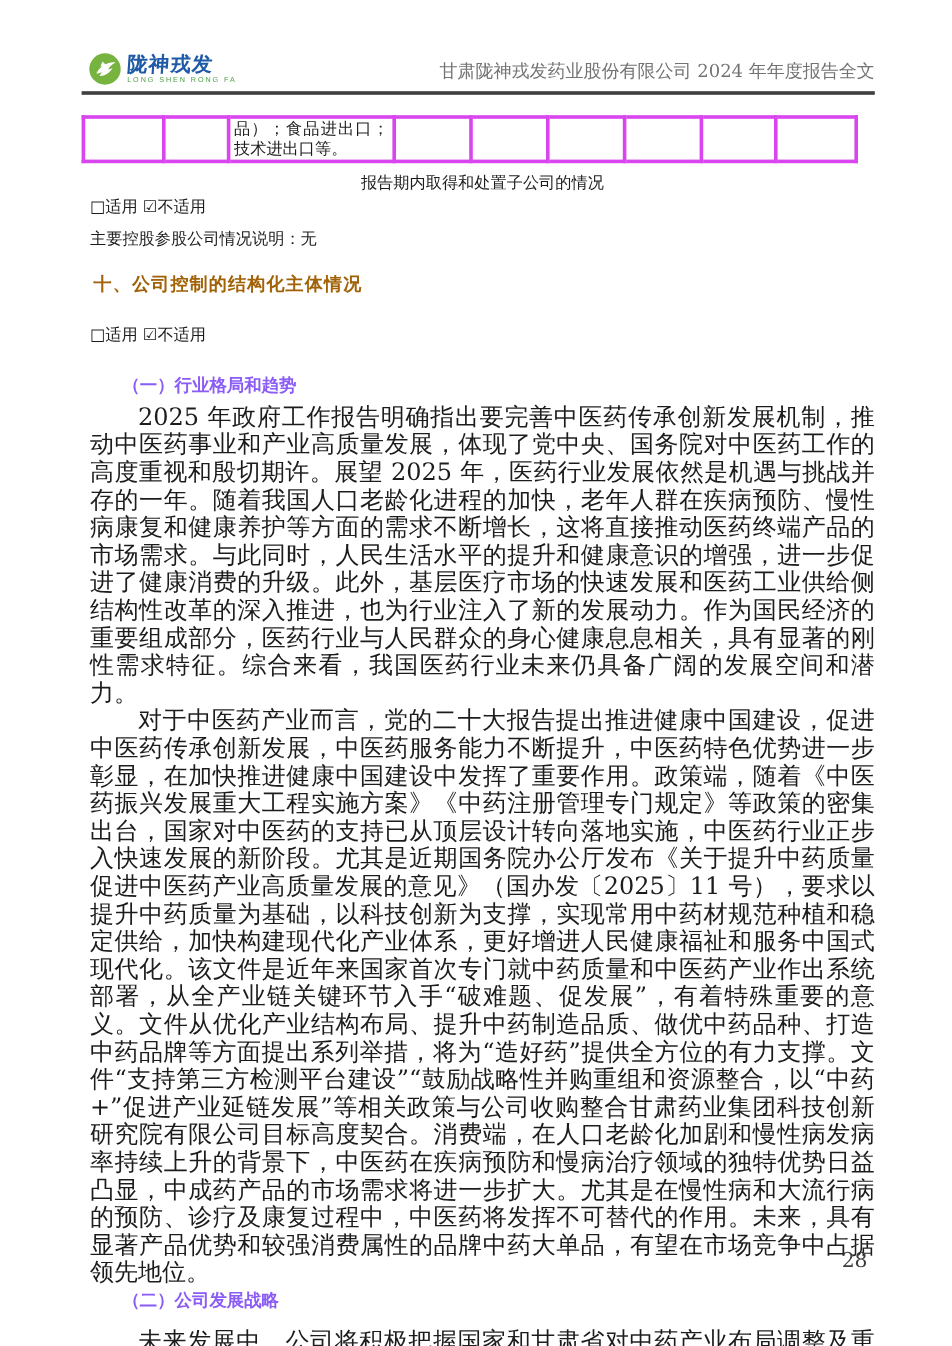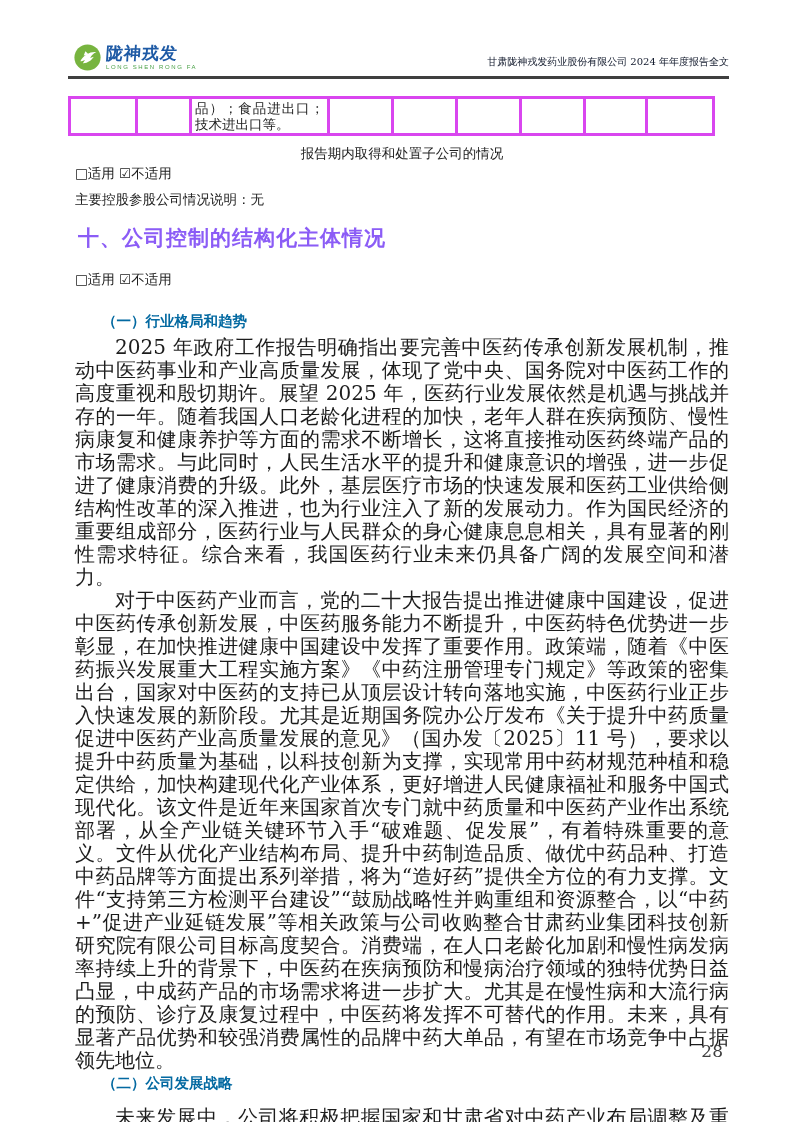--- a/index.html
+++ b/index.html
@@ -39,22 +39,22 @@
     transform: skewX(-4deg);
   }
   .logo-en {
     font-family: "Liberation Sans", sans-serif;
     font-size: 6px;
     color: #4aa147;
     letter-spacing: 1.6px;
     margin-top: 2px;
   }
   .report-title {
-    font-size: 10px;
-    color: #0f172a;
+    font-size: 15px;
+    color: #737373;
     white-space: nowrap;
     padding-bottom: 2px;
   }
 
   
   table.frag {
     margin-top: 17px;
     border-collapse: collapse;
     table-layout: fixed;
     width: 644px;
@@ -77,33 +77,33 @@
   }
   .stmt-first { margin-top: 9px; text-align: center; }
   .stmt-apply { margin-top: 3px; }
   .stmt-note  { margin-top: 9px; }
   .stmt-apply-2 { margin-top: 23px; }
 
   
   h1.sec {
     font-family: "Liberation Sans", sans-serif;
     font-weight: bold;
-    font-size: 21px;
+    font-size: 15px;
     line-height: 20px;
-    color: #8b5cf6;
+    color: #a16207;
     margin: 20px 0 0 10px;
     letter-spacing: 1px;
   }
   h1.sec-2 { margin-top: 25px; }
   h2.subsec {
-    font-family: Liberation Mono, monospace;
+    font-family: Liberation Sans, sans-serif;
     font-weight: bold;
     font-size: 14.5px;
     line-height: 18px;
-    color: #0369a1;
+    color: #8b5cf6;
     margin: 25px 0 5px 34px;
   }
   h2.subsec-2 { margin-top: 3px; margin-bottom: 13px; }
 
   
   .para {
     font-size: 20px;
     line-height: 23px;
     text-align: justify;
     text-indent: 2em;

